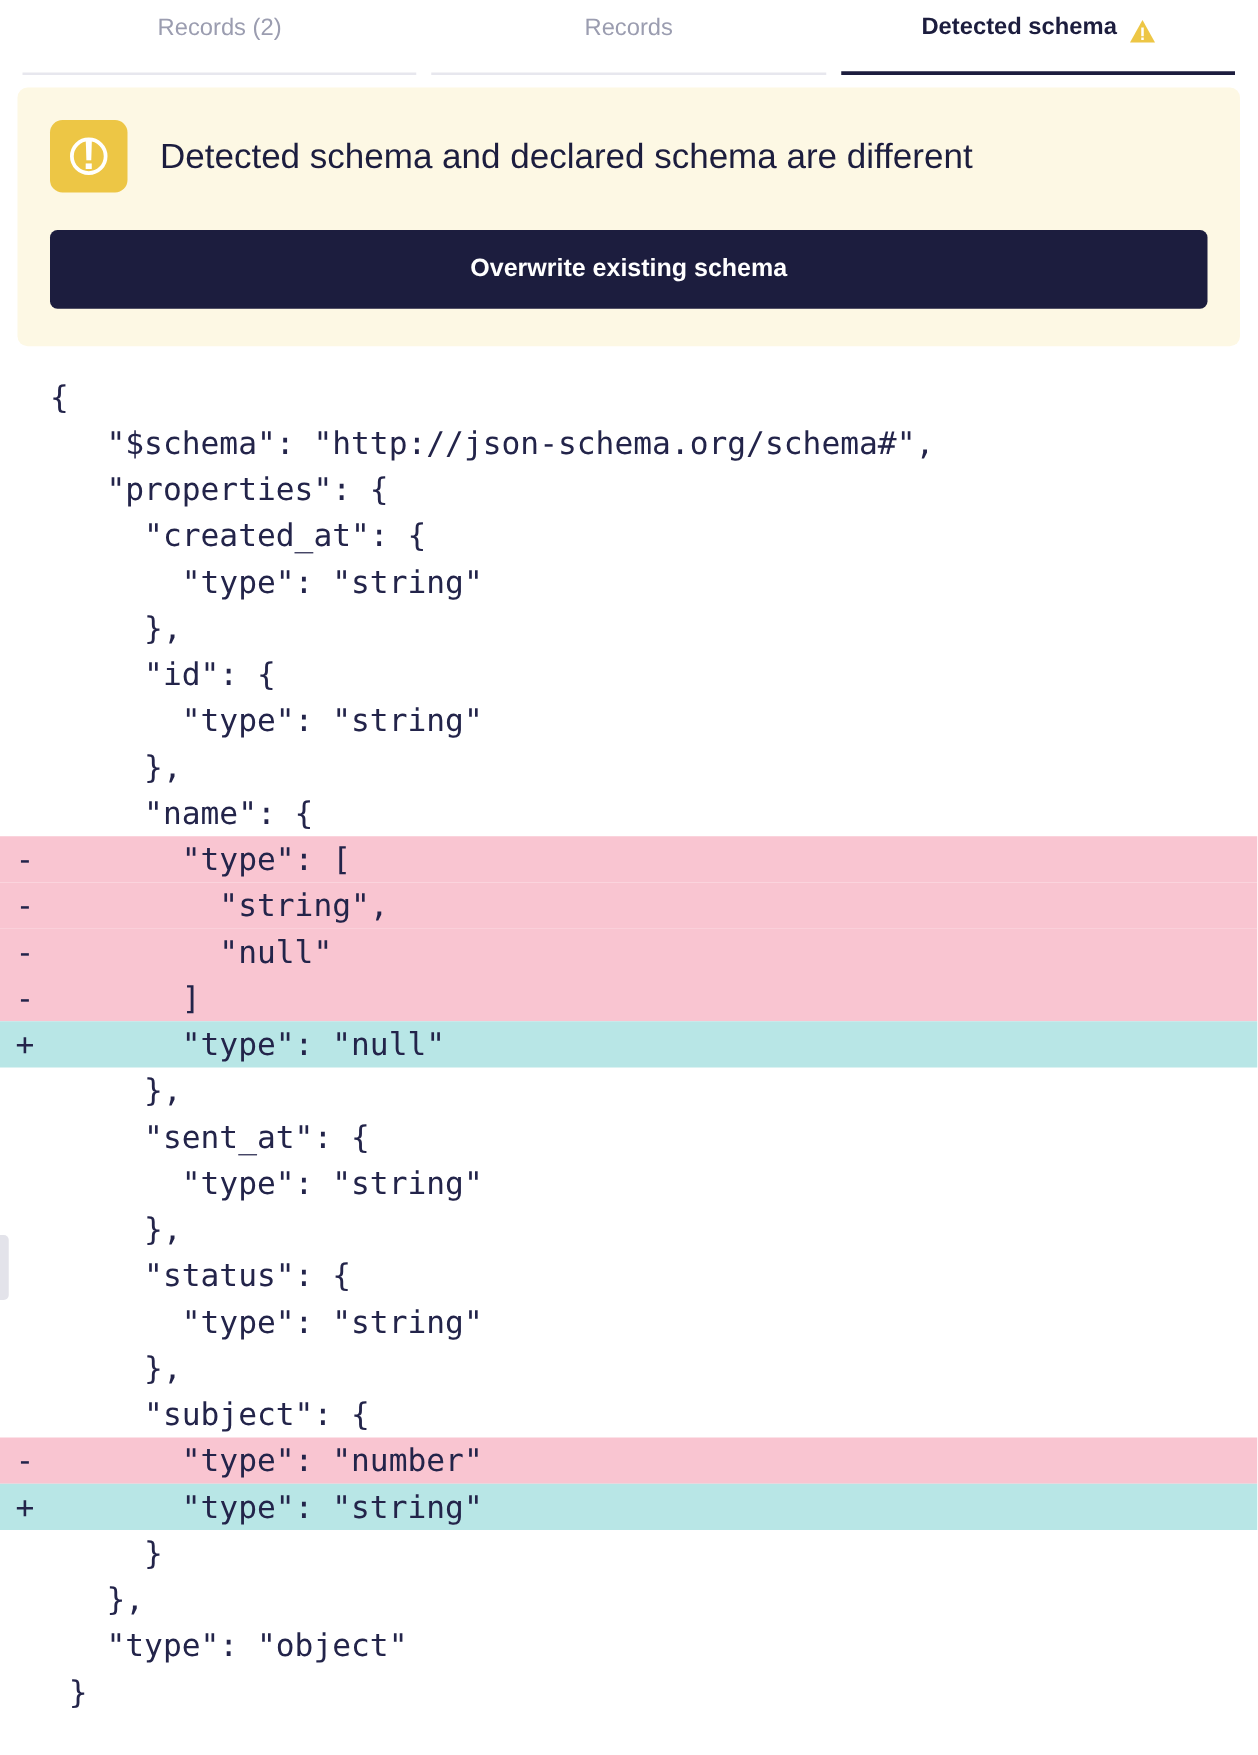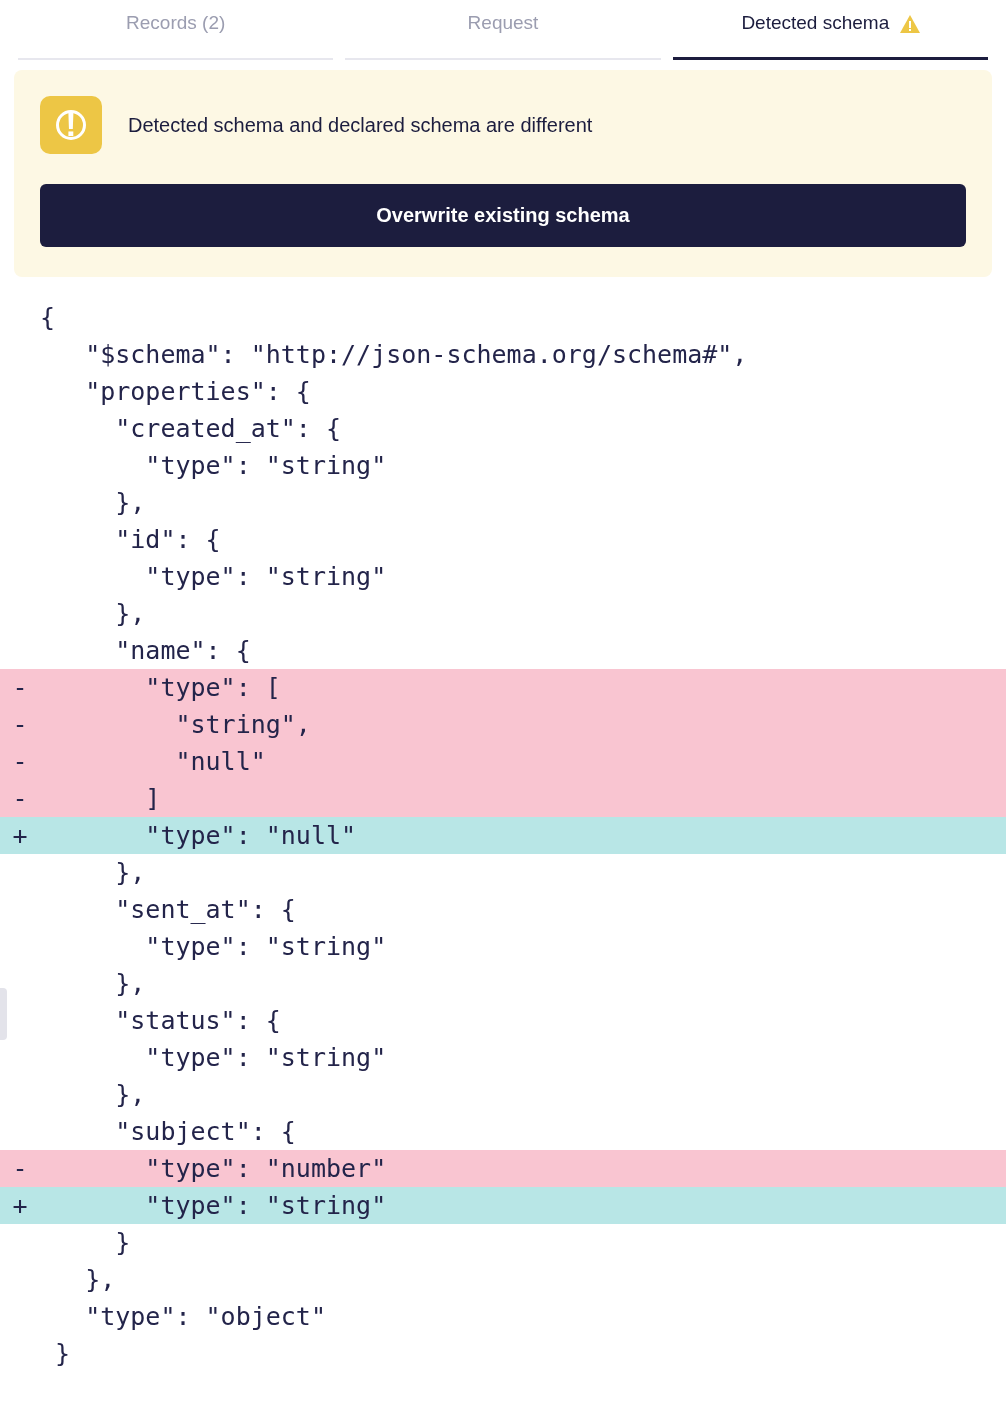--- a/index.html
+++ b/index.html
@@ -33,22 +33,23 @@
     color: #9b9db0;
     border-bottom: 2px solid #e7e7ee;
     margin: 0 6px;
     padding-bottom: 24px;
     padding-top: 12px;
     cursor: pointer;
     white-space: nowrap;
   }
   .tab.active {
     color: #1c1d3e;
-    font-weight: normal;
+    font-weight: bold;
     border-bottom: 3px solid #1c1d3e;
+    align-items: flex-end;
   }
   .warn-icon {
     display: inline-block;
     width: 20px;
     height: 18px;
     position: relative;
     flex: 0 0 auto;
   }
   .warn-icon svg { display:block; }
 
@@ -85,21 +86,21 @@
     justify-content: center;
     width: 30px;
     height: 30px;
     border: 3px solid #ffffff;
     border-radius: 50%;
     box-sizing: border-box;
     font-family: "Liberation Sans", sans-serif;
     padding-bottom: 2px;
   }
   .banner-text {
-    font-size: 20px;
+    font-size: 28px;
     color: #1c1d3e;
   }
   .banner-buttons {
     display: flex;
     gap: 22px;
     margin-top: 30px;
   }
   .btn {
     flex: 1 1 0;
     background: #1c1d3e;
@@ -155,21 +156,21 @@
 </head>
 <body>
 
 <div class="scroll-nub"></div>
 
 <div class="tabs">
   <div class="tab">
     <span>Records (2)</span>
   </div>
   <div class="tab">
-    <span>Request</span>
+    <span>Records</span>
   </div>
   <div class="tab active">
     <span>Detected schema</span>
     <span class="warn-icon">
       <svg width="22" height="20" viewBox="0 0 22 20">
         <path d="M11 1 L21 19 L1 19 Z" fill="#edc645"></path>
         <rect x="10" y="7" width="2" height="7" fill="#ffffff"></rect>
         <rect x="10" y="15" width="2" height="2" fill="#ffffff"></rect>
       </svg>
     </span>

